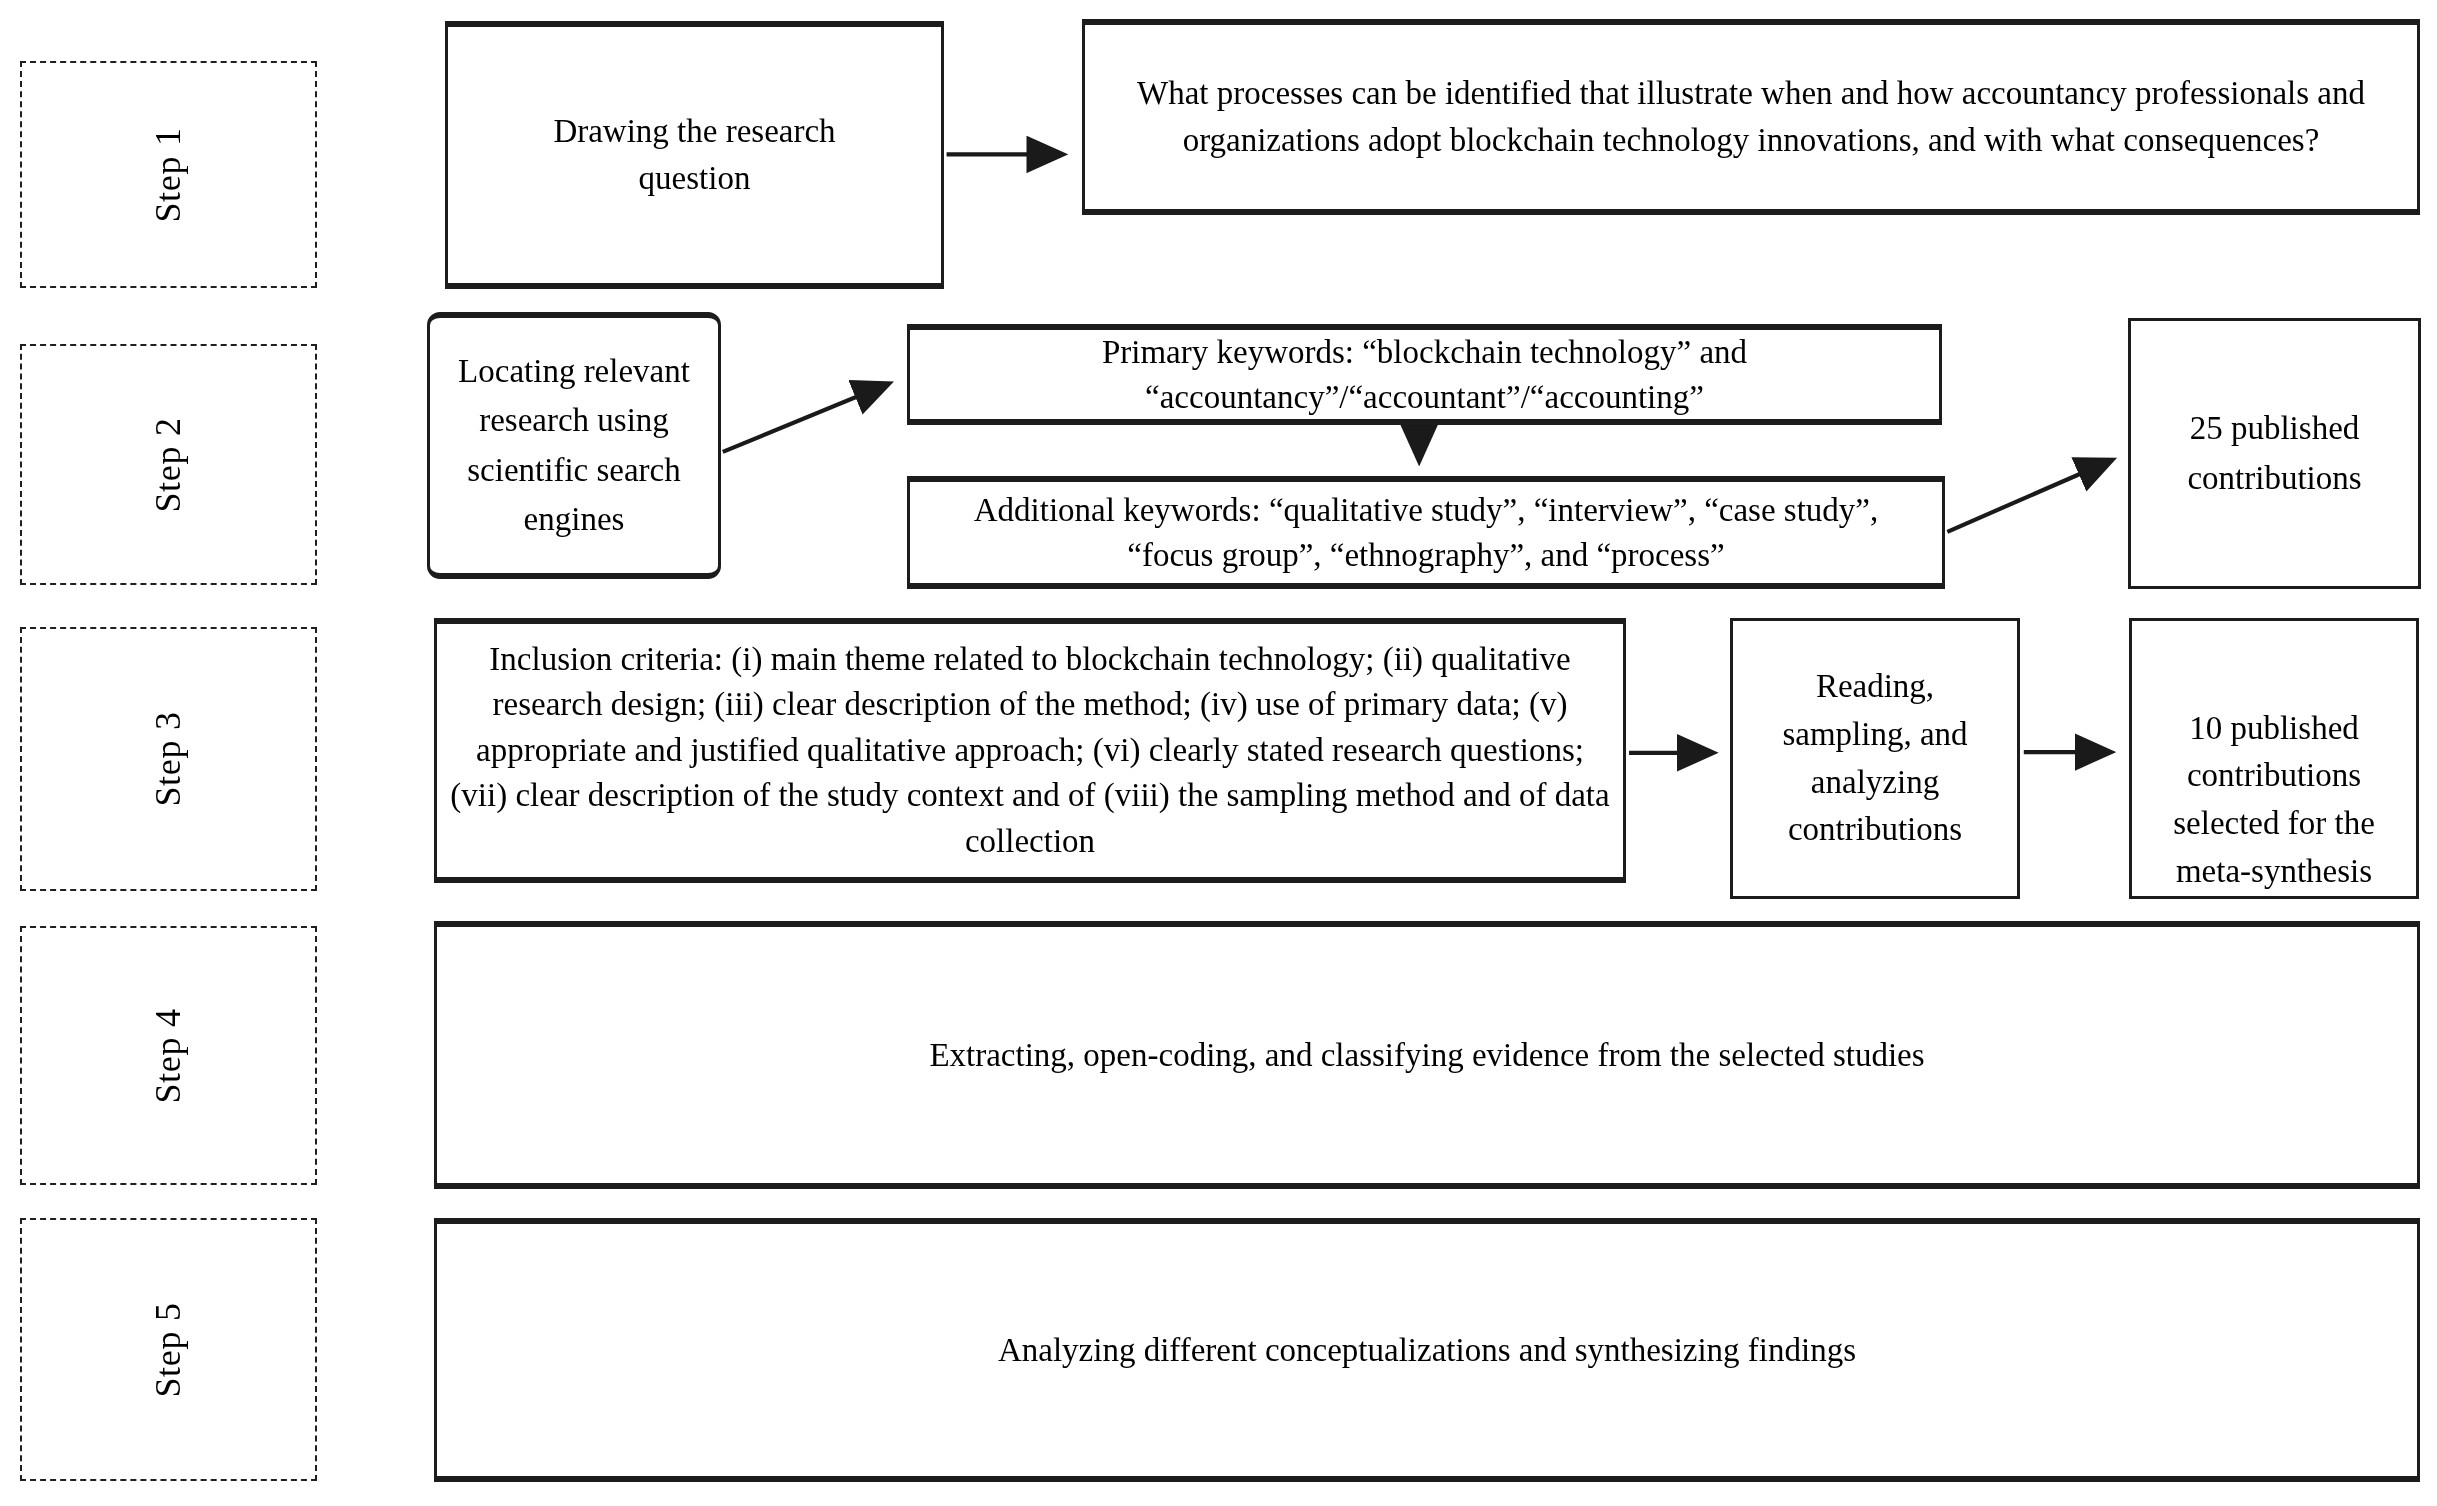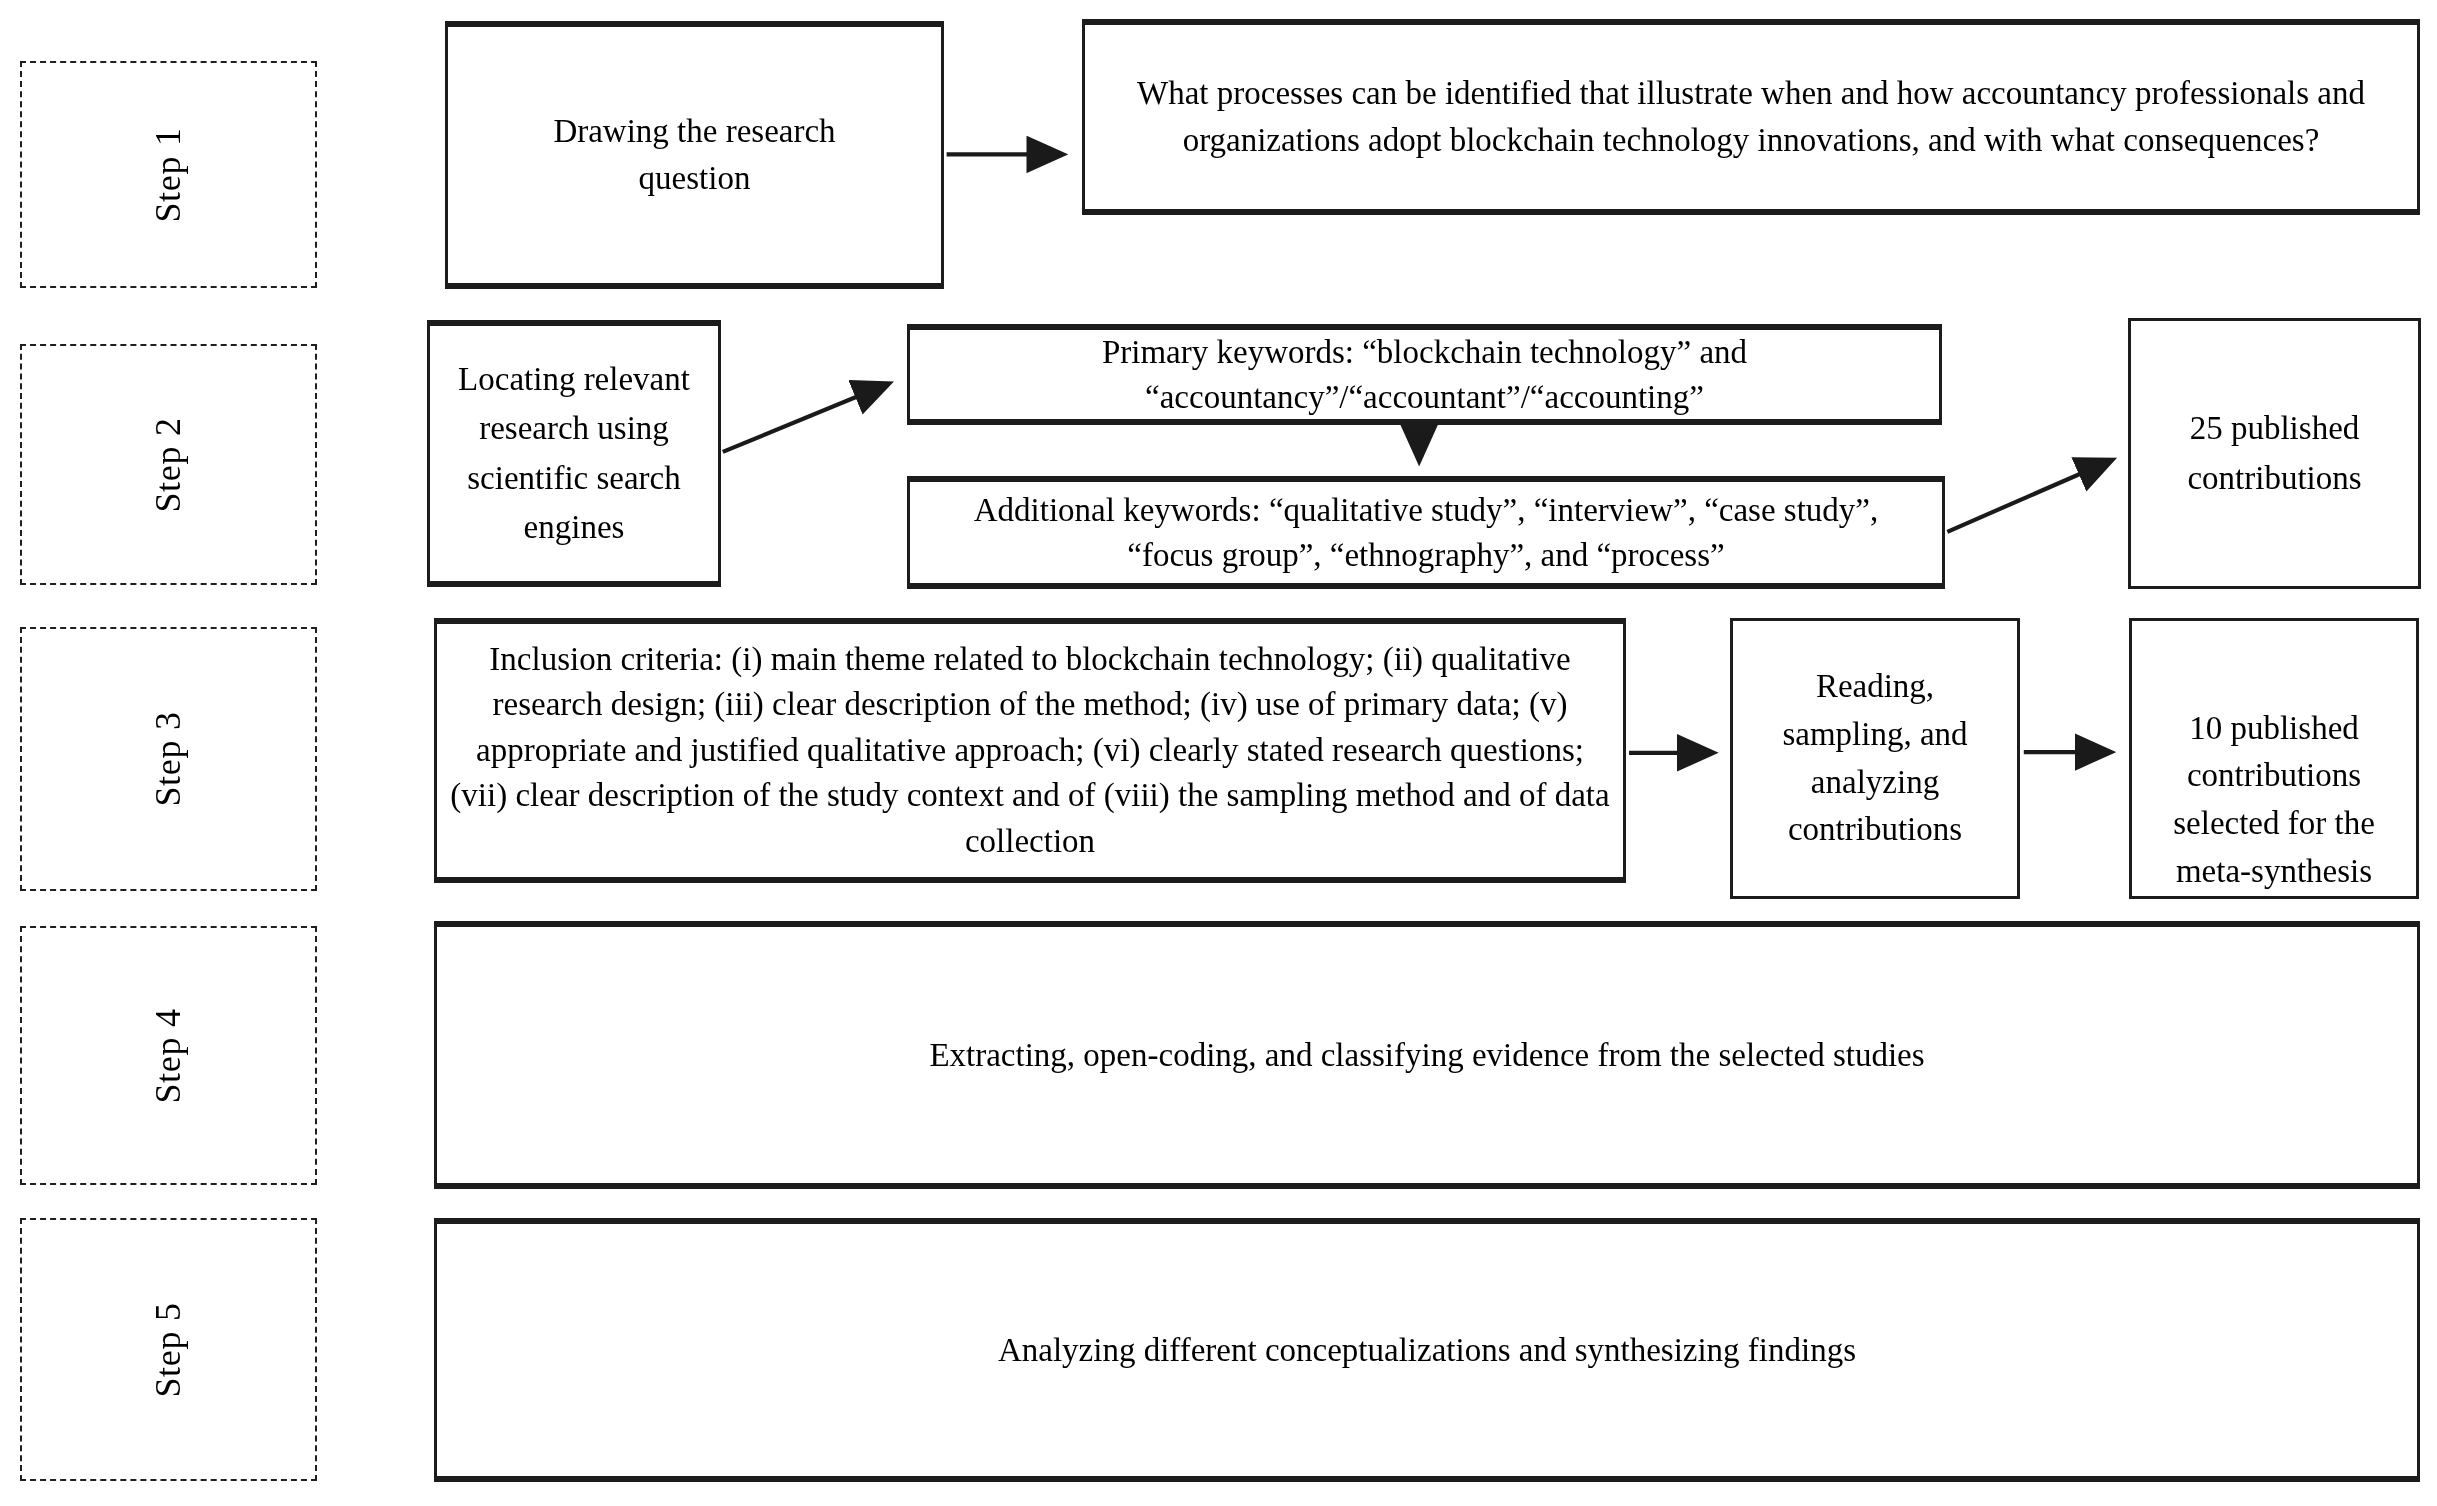--- a/index.html
+++ b/index.html
@@ -78,21 +78,21 @@
     <span class="rot">Step 5</span>
   </div>
 
   <div class="box hb pad-lg" style="left:445px; top:21px; width:499px; height:268px;">
     <span>Drawing the research question</span>
   </div>
   <div class="box hb pad-lg" style="left:1082px; top:19px; width:1338px; height:196px;">
     <span>What processes can be identified that illustrate when and how accountancy professionals and organizations adopt blockchain technology innovations, and with what consequences?</span>
   </div>
 
-  <div class="box hb pad-sm" style="left:427px; top:320px; width:294px; height:267px; line-height:1.5;">
+  <div class="box hb pad-sm" style="left:427px; top:312px; width:294px; height:267px; line-height:1.5;border-radius:13px;">
     <span>Locating relevant research using scientific search engines</span>
   </div>
   <div class="box hb pad-md" style="left:907px; top:324px; width:1035px; height:101px; line-height:1.35;">
     <span>Primary keywords: “blockchain technology” and “accountancy”/“accountant”/“accounting”</span>
   </div>
   <div class="box hb pad-md" style="left:907px; top:476px; width:1038px; height:113px; line-height:1.35;">
     <span>Additional keywords: “qualitative study”, “interview”, “case study”, “focus group”, “ethnography”, and “process”</span>
   </div>
   <div class="box pad-sm" style="left:2128px; top:318px; width:293px; height:271px; line-height:1.5;">
     <span>25 published contributions</span>

